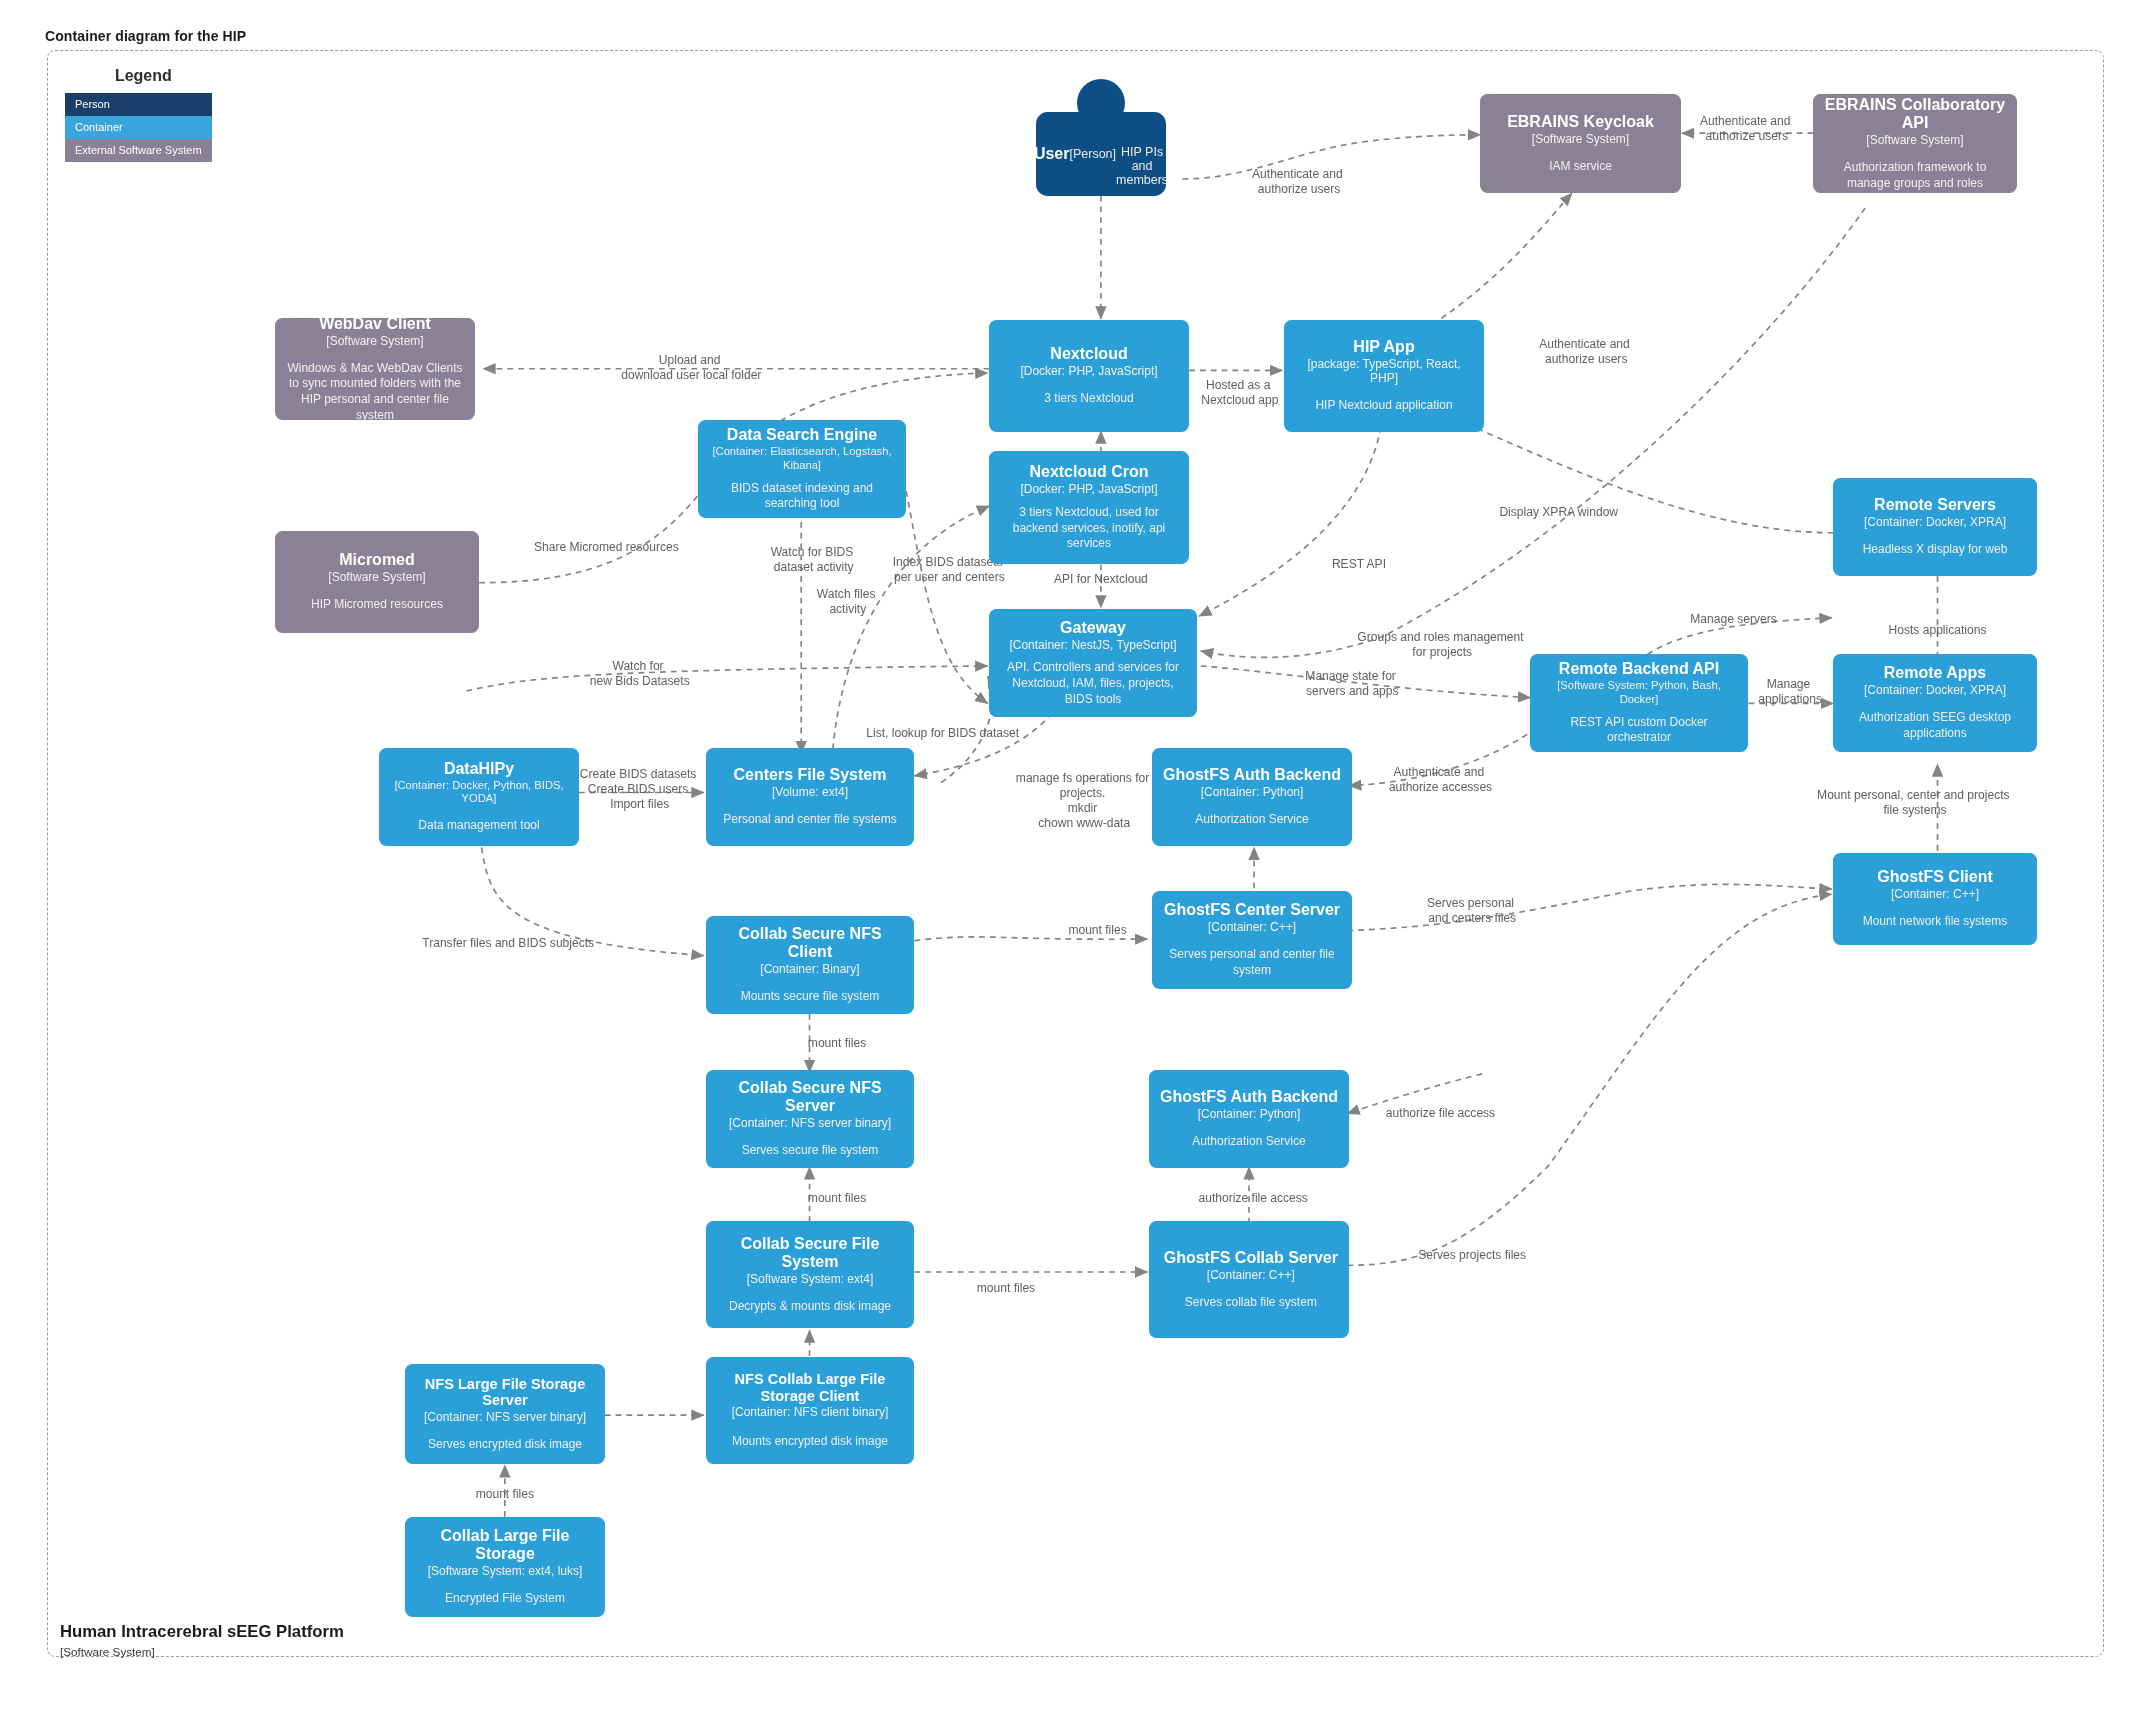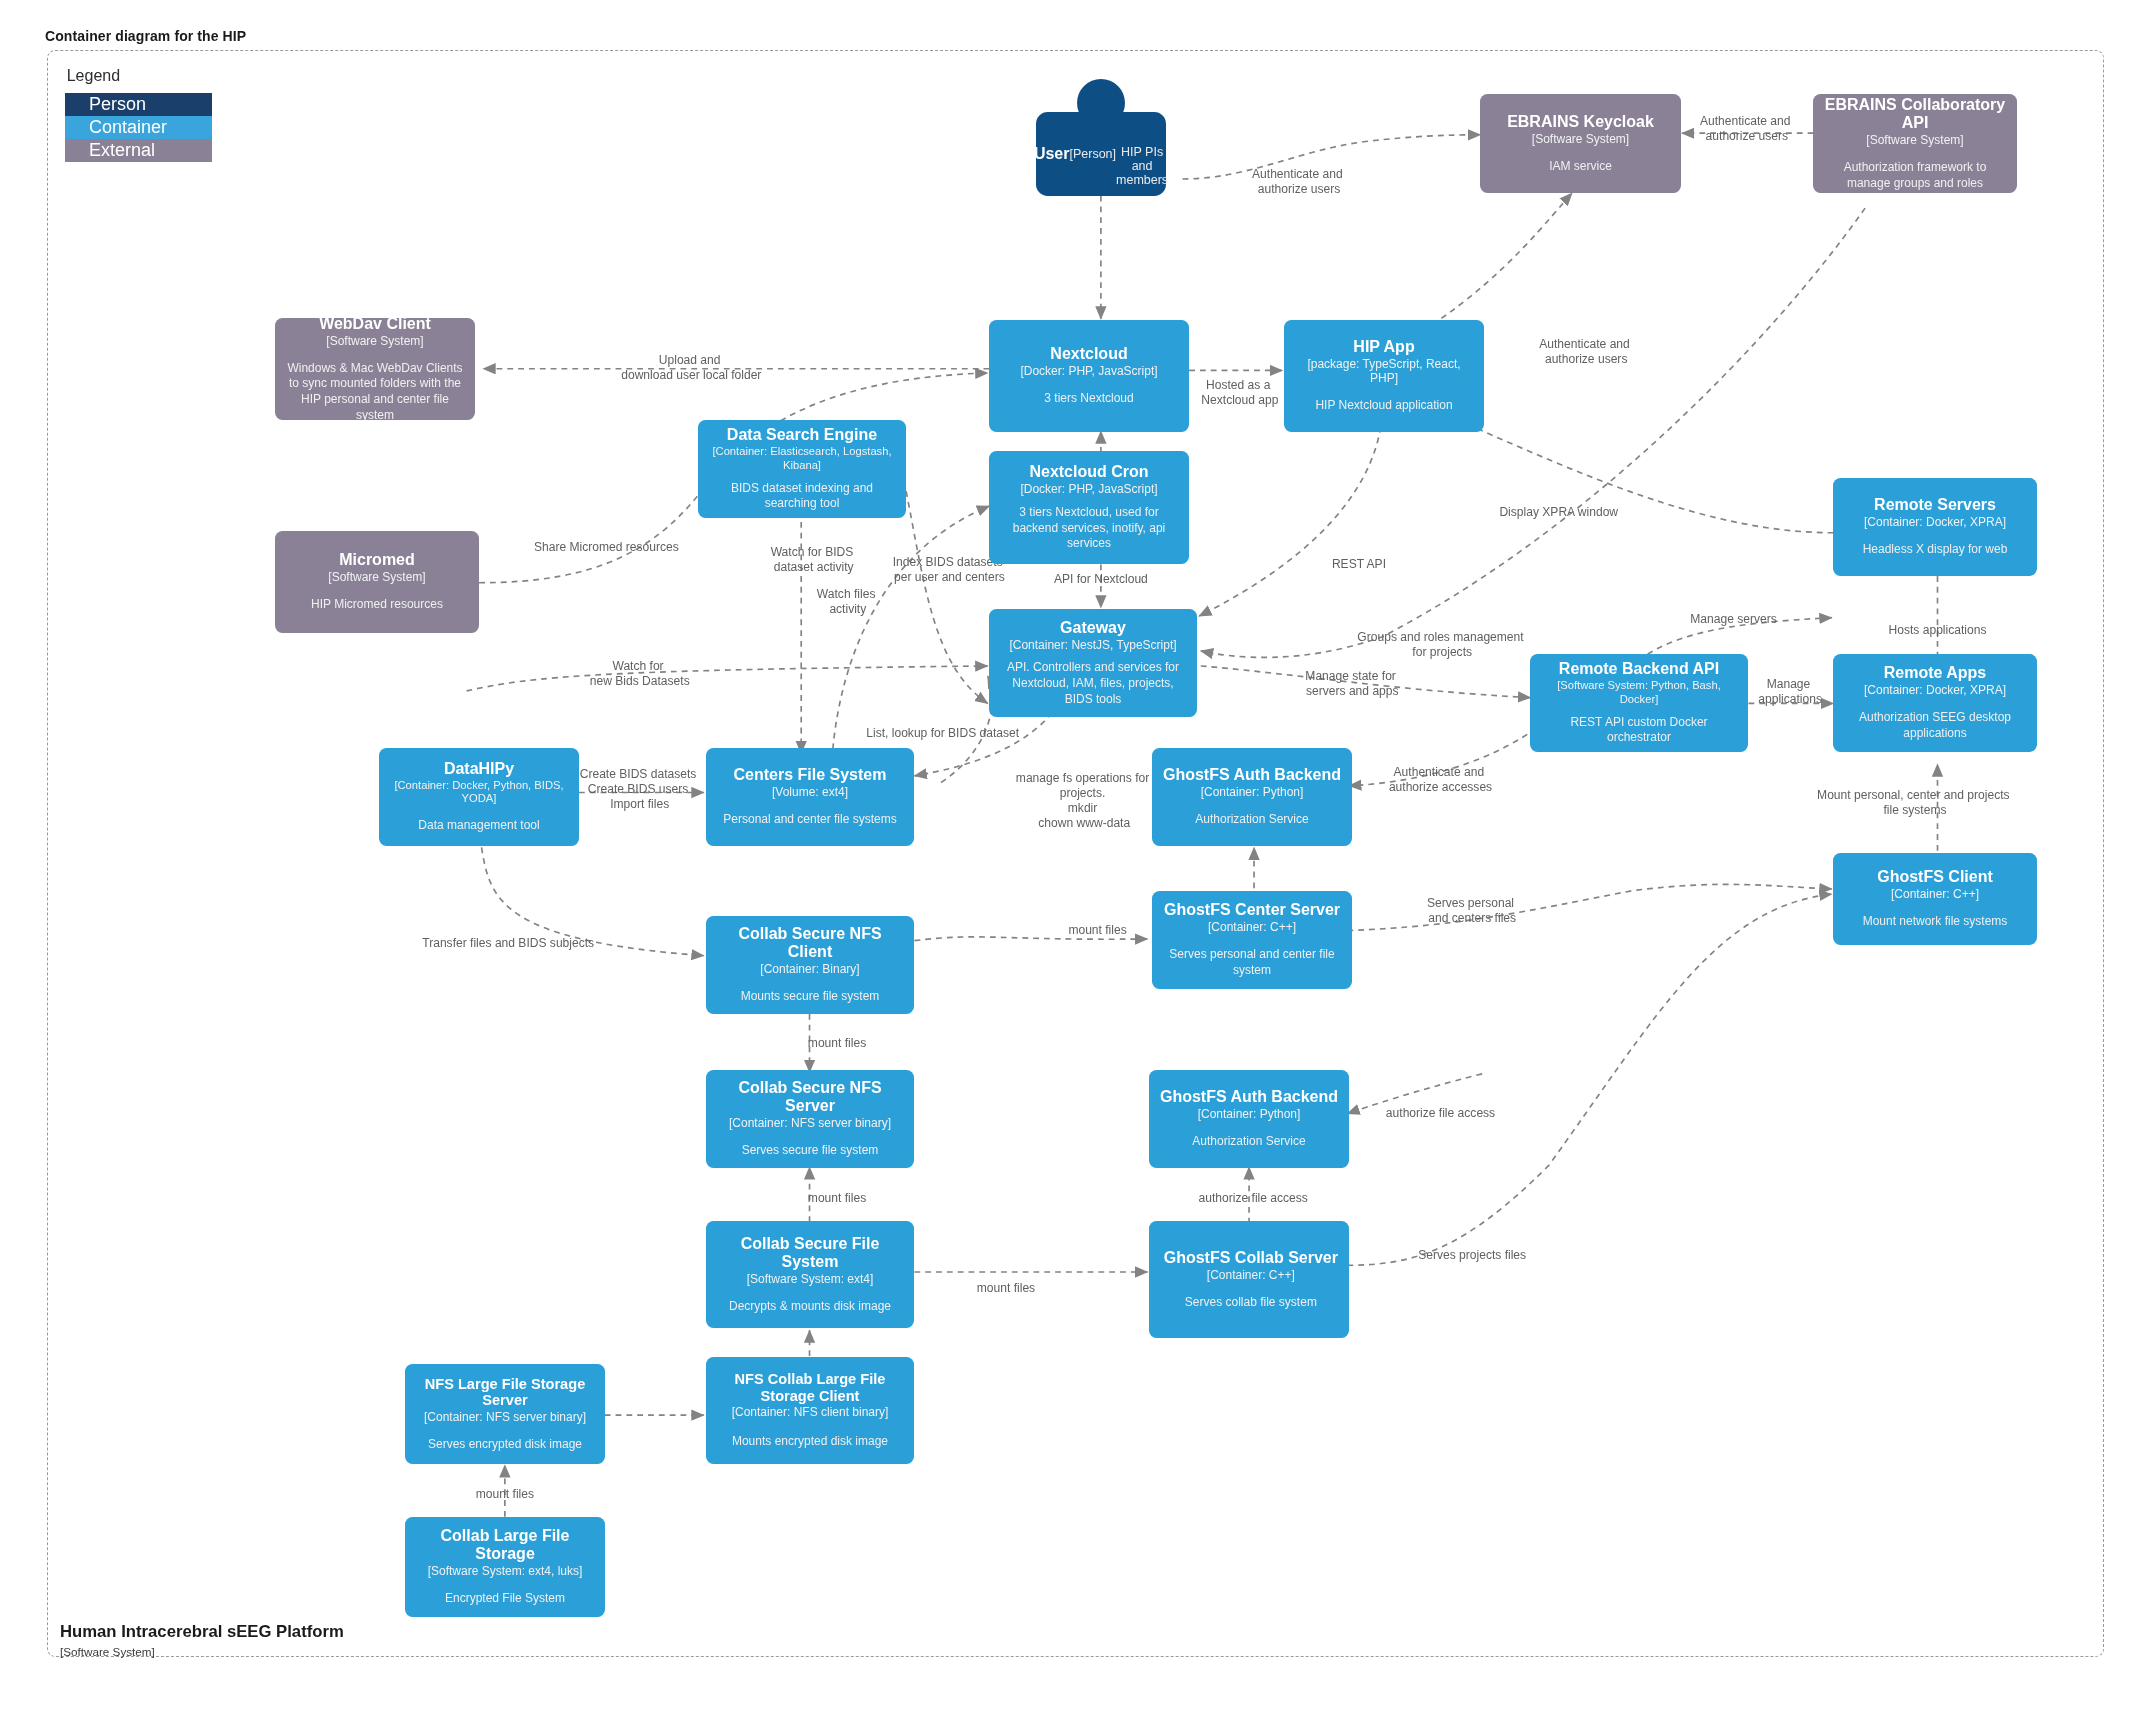--- a/index.html
+++ b/index.html
@@ -59,30 +59,31 @@
   }
   
   #legend {
     position: absolute;
     left: 65px;
     top: 67px;
     width: 155px;
   }
   #legend .legend-title {
     font-size: 16px;
-    font-weight: normal;
+    font-weight: bold;
     color: #2d2d2d;
     margin-bottom: 7.5px;
     padding-left: 1.7px;
+    text-align: center;
   }
   #legend .legend-row {
     height: 23px;
     line-height: 23px;
-    padding-left: 24px;
-    font-size: 18px;
+    padding-left: 10px;
+    font-size: 11px;
     color: #ffffff;
     width: 147px;
     box-sizing: border-box;
   }
   
   #edges {
     position: absolute;
     left: 0;
     top: 0;
     width: 2151px;

